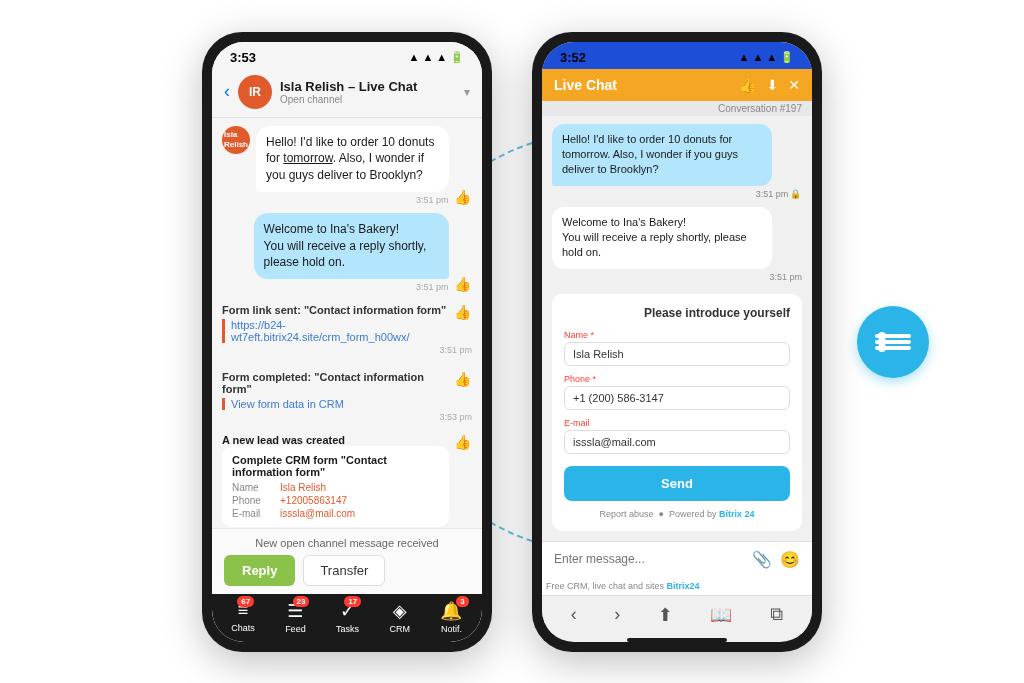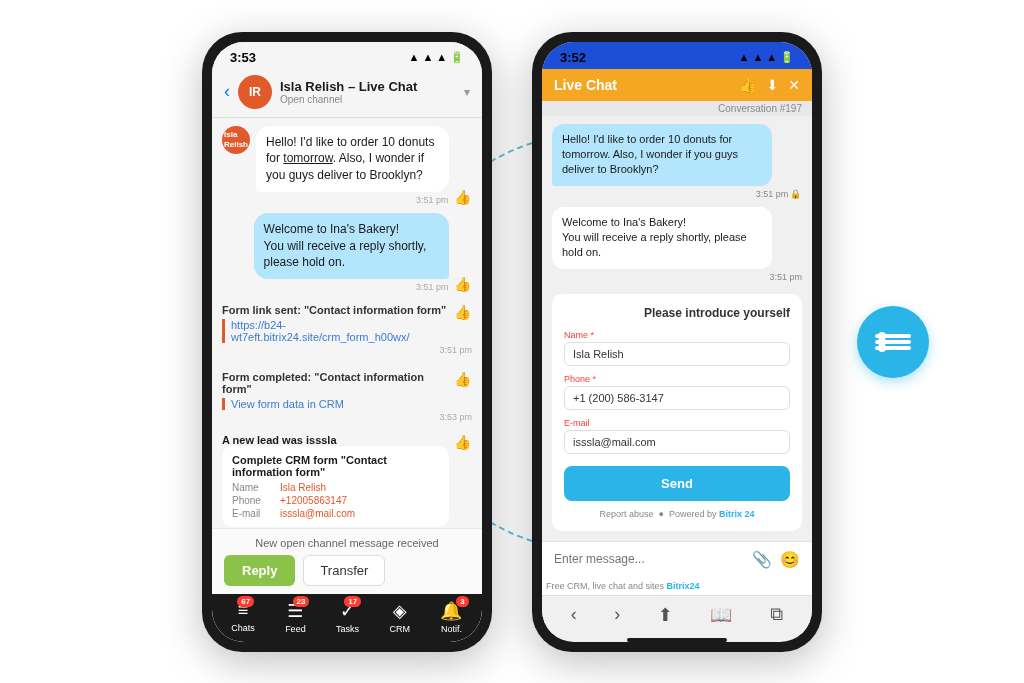--- a/index.html
+++ b/index.html
@@ -498,21 +498,21 @@
               <div class="form-link" style="cursor:pointer;">View form data in CRM</div>
             </div>
             <span style="color:#ccc;font-size:14px;margin-left:6px;">👍</span>
           </div>
           <div class="system-msg-time">3:53 pm</div>
         </div>
 
         <div>
           <div style="display:flex;justify-content:space-between;align-items:flex-start;">
             <div style="flex:1;">
-              <div style="font-size:11px;font-weight:600;color:#1a1a1a;">A new lead was isssla</div>
+              <div style="font-size:11px;font-weight:600;color:#1a1a1a;">A new lead was created</div>
               <div class="lead-card">
                 <div class="lead-card-title">Complete CRM form "Contact information form"</div>
                 <div class="lead-row">
                   <span class="lead-label">Name</span>
                   <span class="lead-value">Isla Relish</span>
                 </div>
                 <div class="lead-row">
                   <span class="lead-label">Phone</span>
                   <span class="lead-value">+12005863147</span>
                 </div>

